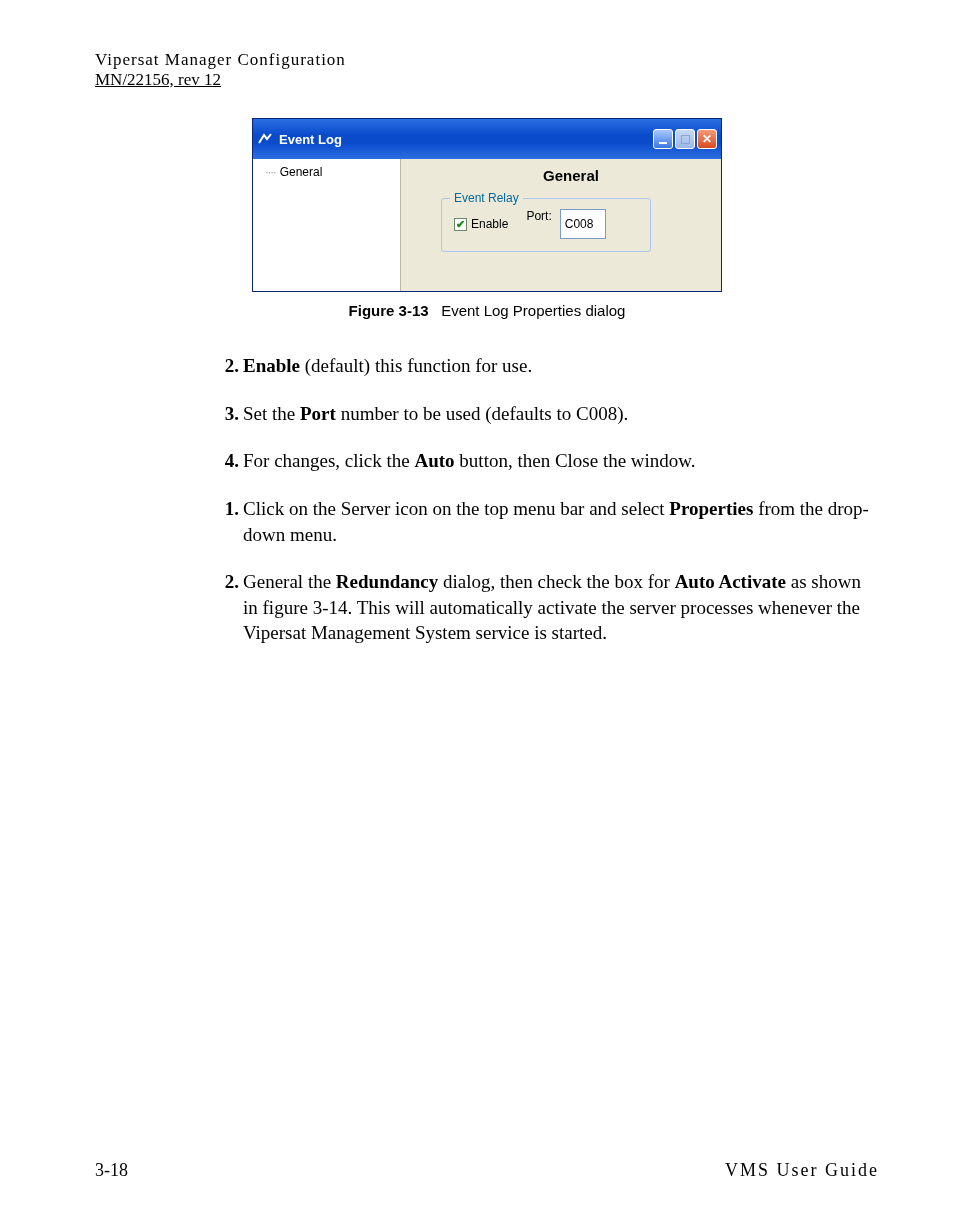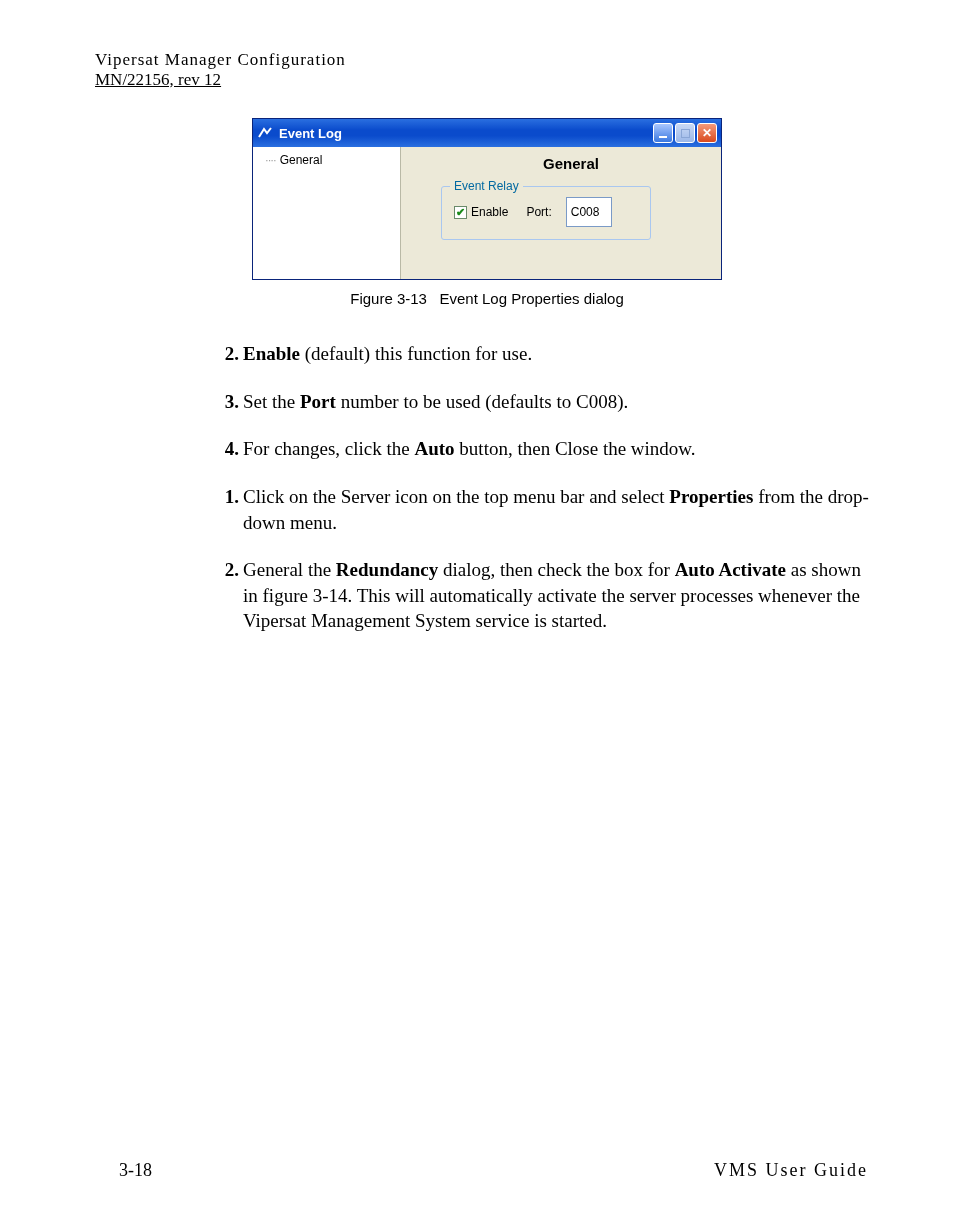--- a/index.html
+++ b/index.html
@@ -38,21 +38,21 @@
     width: 468px;
     border: 1px solid #0a247a;
     font-family: Tahoma, Arial, sans-serif;
     font-size: 12px;
   }
   .titlebar {
     background: linear-gradient(to bottom, #2a6fe0, #0a4bcc 40%, #0a4bcc 60%, #2a6fe0);
     color: #fff;
     display: flex;
     align-items: center;
-    height: 28px;
+    height: 40px;
     padding: 0 4px;
   }
   .titlebar-icon {
     width: 16px; height: 16px;
     margin-right: 6px;
     display: inline-flex; align-items:center; justify-content:center;
   }
   .titlebar-title {
     font-weight: bold;
     font-size: 13px;
@@ -127,37 +127,37 @@
   }
   .chk-wrap { display:flex; align-items:center; gap:4px; }
   .chk {
     width: 13px; height: 13px;
     border: 1px solid #6a8a6a;
     background: #fff;
     display:flex; align-items:center; justify-content:center;
     box-sizing:border-box;
   }
   .chk-mark { color:#1a8a1a; font-size:11px; line-height:1; font-weight:bold; }
-  .port-wrap { display:flex; align-items:center; gap:14px; }
+  .port-wrap { display:flex; gap:8px; }
   .port-input {
     width: 46px; height: 30px;
     border: 1px solid #7a9ac7;
     background:#fff;
     font-size: 12px;
     padding: 0 4px;
     box-sizing: border-box;
     font-family: Tahoma, Arial, sans-serif;
   }
   .figure-caption {
     text-align: center;
     font-family: Arial, Helvetica, sans-serif;
     font-size: 15px;
     margin: 10px 0 34px 0;
   }
-  .figure-caption .fig-label { font-weight: normal; }
+  .figure-caption .fig-label { font-weight: bold; }
   .steps { margin-left: 120px; margin-right: 10px; }
   .step {
     display: flex;
     font-size: 19px;
     line-height: 1.35;
     margin-bottom: 22px;
   }
   .step-num {
     font-weight: bold;
     min-width: 24px;
@@ -169,25 +169,24 @@
   .section-heading {
     font-family: Arial, Helvetica, sans-serif;
     font-weight: bold;
     font-size: 24px;
     margin: 50px 0 26px 120px;
   }
   .footer {
     position: absolute;
     bottom: 46px;
     left: 95px;
-    right: 86px;
+    right: 75px;
     display: flex;
     justify-content: space-between;
     font-size: 18px;
-    margin-left: 24px;
   }
   .footer-right { letter-spacing: 2px; }
 </style>
 </head>
 <body>
 
 <div class="page">
   <div class="header">
     <div class="header-left">Vipersat Manager Configuration</div>
     <div class="header-right">MN/22156, rev 12</div>

